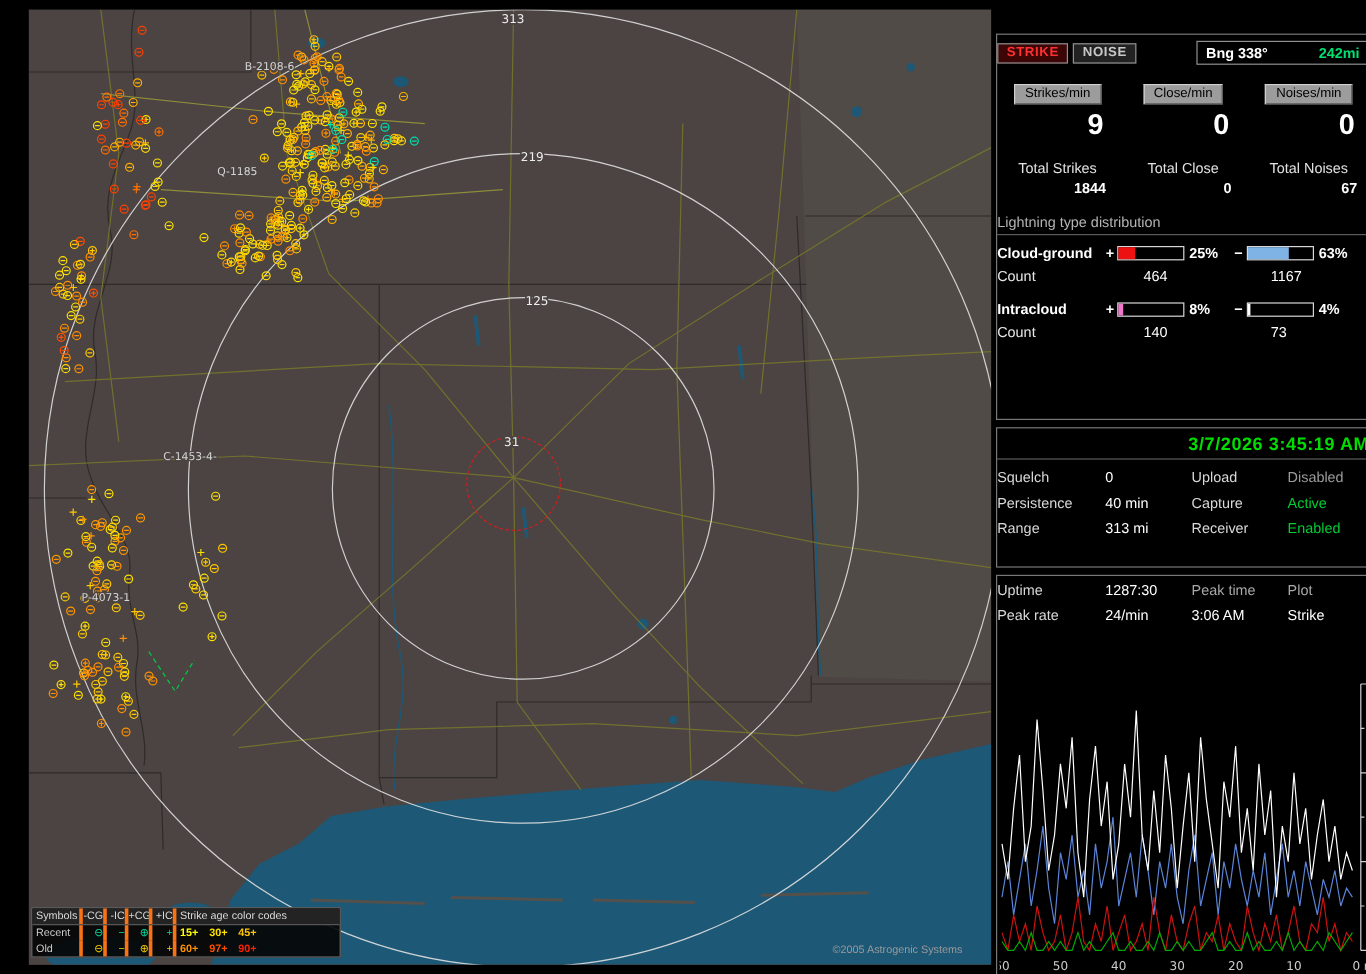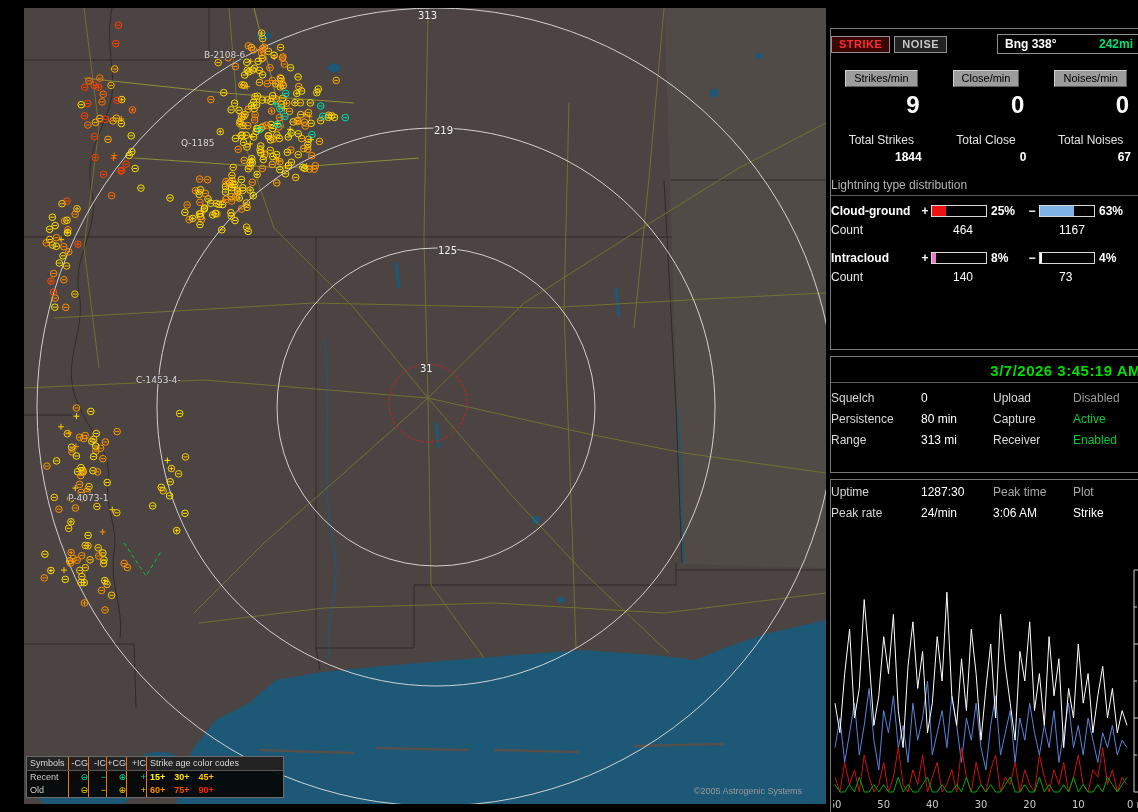--- a/index.html
+++ b/index.html
@@ -10,21 +10,21 @@
   .map-wrap{position:absolute;left:8px;top:8px;width:802px;height:796px;background:#4b4442;overflow:hidden;}
   .map-wrap svg{position:absolute;left:0;top:0;}
   .maplabel{fill:#eeeeee;font-size:10px;font-family:"DejaVu Sans",sans-serif;paint-order:stroke;stroke:#4b4442;stroke-width:3px;}
   .celllabel{fill:#d4d4d4;font-size:9px;font-family:"DejaVu Sans",sans-serif;paint-order:stroke;stroke:#4b4442;stroke-width:2px;}
   .copyright{position:absolute;right:24px;bottom:8px;color:#9a9a9a;font-size:9px;}
 
   
   .map-legend{position:absolute;left:2px;bottom:6px;width:256px;background:rgba(5,5,5,.92);
     border:1px solid #6a6a6a;font-size:9px;color:#cccccc;}
   .lg-row{display:grid;grid-template-columns:42px 20px 18px 20px 20px 1fr;align-items:center;height:13px;}
-  .lg-row > span{padding-left:3px;border-right:1px solid #f97316;height:13px;line-height:13px;overflow:hidden;}
+  .lg-row > span{padding-left:3px;border-right:3px solid #f97316;height:13px;line-height:13px;overflow:hidden;}
   .lg-row > span:last-child{border-right:none;}
   .lg-head{background:#232323;border-bottom:1px solid #555;color:#d8d8d8;}
   .sym{font-size:9px;text-align:right;padding-left:0 !important;}
   .ages i{font-style:normal;margin-right:9px;font-weight:bold;}
 
   
   .sidebar{position:absolute;left:812px;top:0;width:326px;height:812px;background:#000;color:#fff;}
   .panel{position:absolute;left:2px;width:312px;border:1px solid #787878;background:#000;box-sizing:border-box;padding:5px 0;margin-top:20px;}
   .p1{top:8px;height:322px;}
   .p2{top:336px;height:117px;}
@@ -1884,21 +1884,21 @@
           <i style="color: rgb(255, 255, 0);">15+</i><i style="color: rgb(255, 228, 0);">30+</i><i style="color: rgb(255, 196, 0);">45+</i>
         </span>
       </div>
       <div class="lg-row">
         <span>Old</span>
         <span class="sym" style="color: rgb(255, 208, 0);">⊖</span>
         <span class="sym" style="color: rgb(255, 208, 0);">−</span>
         <span class="sym" style="color: rgb(255, 208, 0);">⊕</span>
         <span class="sym" style="color: rgb(255, 208, 0);">+</span>
         <span class="ages">
-          <i style="color: rgb(255, 144, 0);">60+</i><i style="color: rgb(255, 80, 0);">75+</i><i style="color: rgb(255, 32, 0);">90+</i>
+          <i style="color: rgb(255, 144, 0);">60+</i><i style="color: rgb(255, 80, 0);">97+</i><i style="color: rgb(255, 32, 0);">90+</i>
         </span>
       </div>
     </div>
 
     <div class="copyright">©2005 Astrogenic Systems</div>
   </div>
 
   <div class="sidebar">
 
     <div class="panel p1">
@@ -1978,21 +1978,21 @@
     <div class="panel p2">
       <div class="clock">3/7/2026 3:45:19 AM</div>
       <hr class="div">
       <div class="grid4">
         <span class="lab">Squelch</span>
         <span class="val">0</span>
         <span class="lab">Upload</span>
         <span class="val gray">Disabled</span>
 
         <span class="lab">Persistence</span>
-        <span class="val">80 min</span>
+        <span class="val">40 min</span>
         <span class="lab">Capture</span>
         <span class="val green">Active</span>
 
         <span class="lab">Range</span>
         <span class="val">313 mi</span>
         <span class="lab">Receiver</span>
         <span class="val green">Enabled</span>
       </div>
     </div>
 

